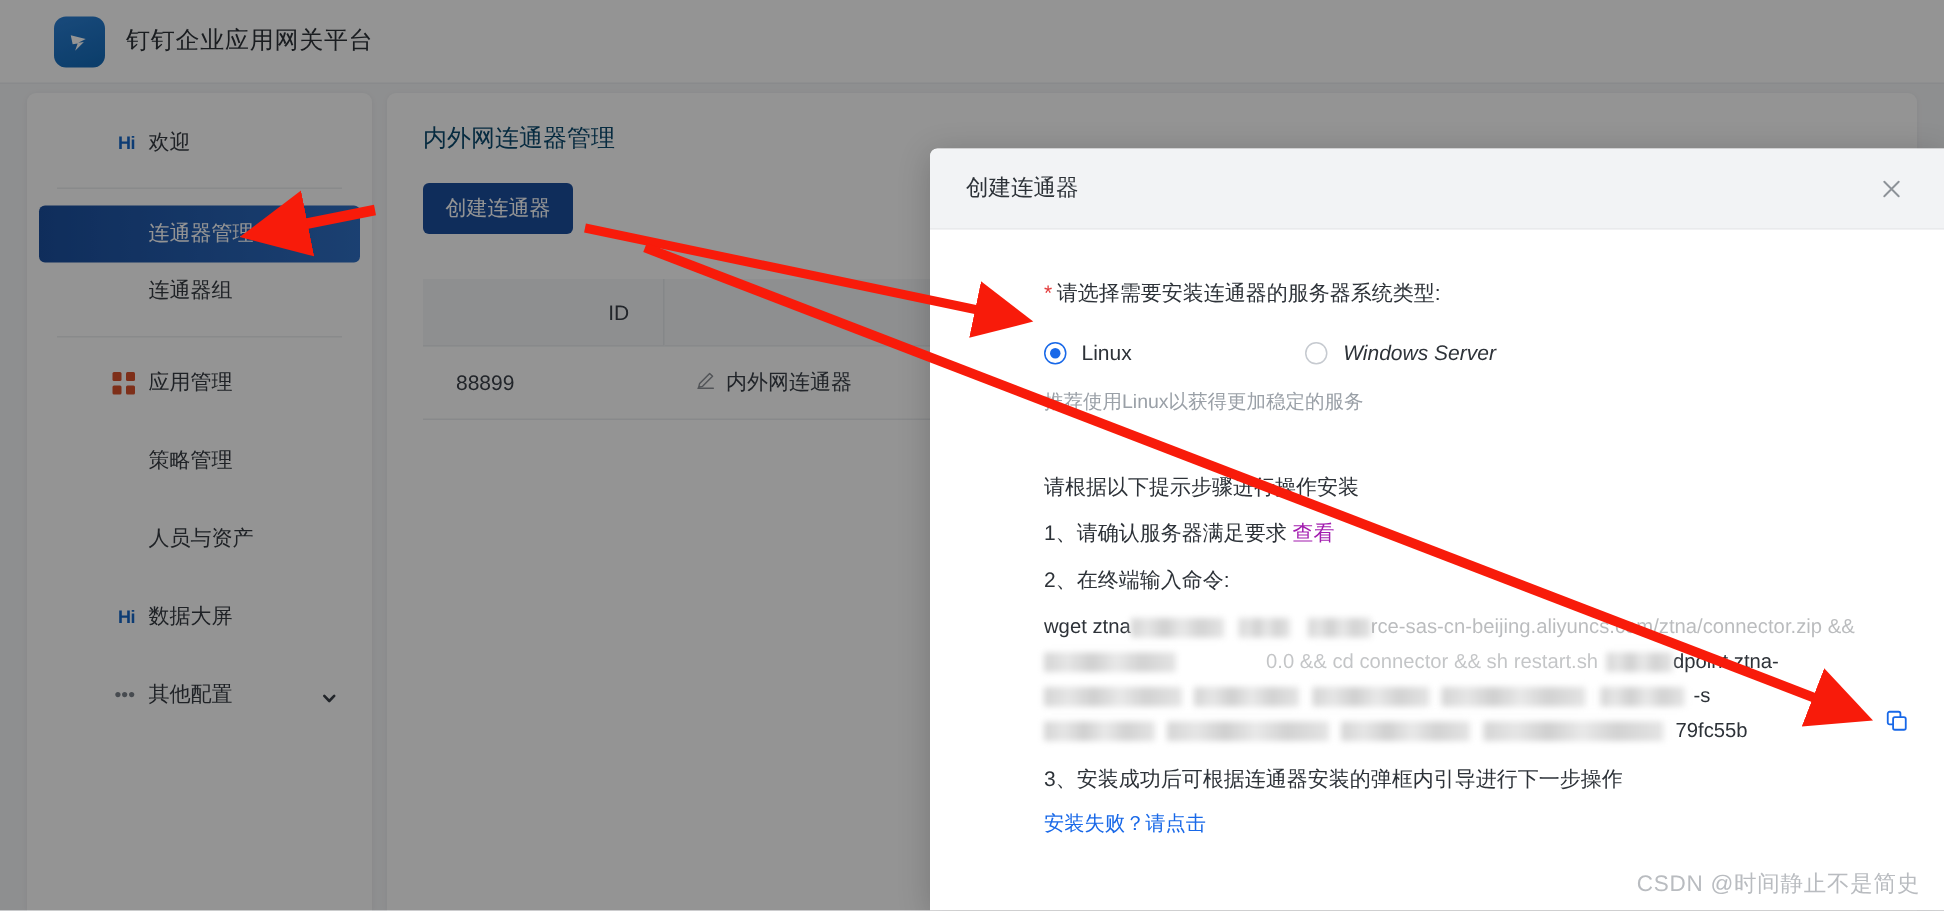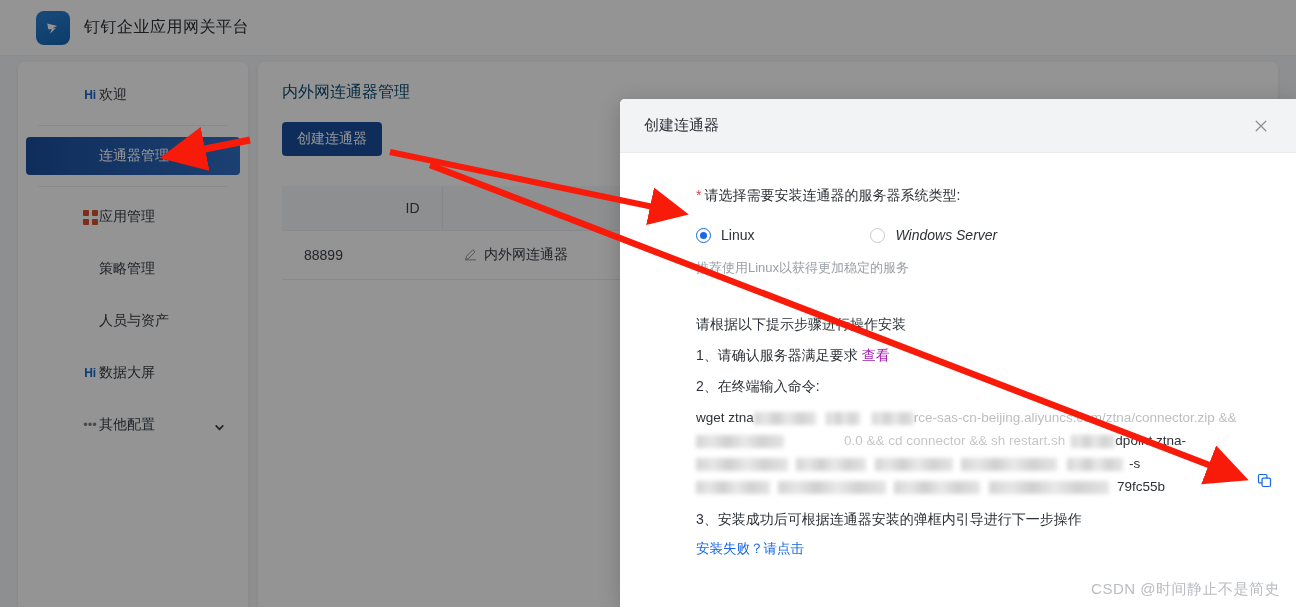--- a/index.html
+++ b/index.html
@@ -45,21 +45,21 @@
     display: flex; align-items: center;
     height: 38px; margin: 0 8px 0 8px;
     padding-left: 18px;
     border-radius: 4px;
     font-size: 14px; color: #363b42;
     cursor: pointer;
     position: relative;
   }
   .nav-item .nav-ico {
     width: 22px; flex: none;
-    display: flex; align-items: center; justify-content: center; padding-left: 46px;
+    display: flex; align-items: center; justify-content: flex-end; padding-left: 46px;
   }
   .nav-item .nav-label { margin-left: 9px; white-space: nowrap; }
   .nav-item.active {
     background: linear-gradient(90deg,#1b4f9e 0%,#2f6fc4 100%);
     color: #ffffff;
   }
   .nav-sep { height: 1px; background: #eceef0; margin: 11px 20px 11px 20px; }
   .nav-gap { height: 14px; }
   .hi-ico { font-size: 12px; font-weight: bold; color: #1868c9; letter-spacing: -.3px; }
   .dots-ico { font-size: 13px; color: #7b828b; letter-spacing: 0px; line-height: 8px; }
@@ -91,21 +91,21 @@
   .table th {
     background: #f4f6f8; text-align: right; font-weight: normal;
     font-size: 14px; color: #3b4149; padding: 13px 22px;
     border-bottom: 1px solid #ebedef;
   }
   .table th + th { border-left: 1px solid #e6e9ec; }
   .table td {
     font-size: 14px; color: #3b4149; padding: 15px 22px;
     border-bottom: 1px solid #ebedef;
   }
-  .cell-edit { display: inline-flex; align-items: flex-end; gap: 7px; }
+  .cell-edit { display: inline-flex; align-items: center; gap: 7px; }
 
   
   .overlay {
     position: absolute; inset: 0;
     background: rgba(0,0,0,.42);
   }
   .modal {
     position: absolute; left: 620px; top: 99px;
     width: 676px; height: 508px;
     background: #ffffff;
@@ -202,20 +202,28 @@
         <span class="nav-ico">
           <svg width="15" height="15" viewBox="0 0 24 24" fill="none" stroke="#dce7f8" stroke-width="2" stroke-linecap="round">
             <path d="M9.5 14.5 L14.5 9.5"></path>
             <path d="M12.5 7.5 L14.8 5.2 a3.3 3.3 0 0 1 4.7 4.7 L17.2 12.2"></path>
             <path d="M11.5 16.5 L9.2 18.8 a3.3 3.3 0 0 1-4.7-4.7 L6.8 11.8"></path>
           </svg>
         </span>
         <span class="nav-label">连通器管理</span>
       </div>
 
+      <div class="nav-item">
+        <span class="nav-ico">
+          <svg width="15" height="12" viewBox="0 0 18 14" stroke="#5b6bbd" stroke-width="1.8" stroke-linecap="round">
+            <path d="M2 2 H16 M2 7 H16 M2 12 H16"></path>
+          </svg>
+        </span>
+        <span class="nav-label">连通器组</span>
+      </div>
 
       <div class="nav-sep"></div>
 
       <div class="nav-item">
         <span class="nav-ico">
           <span class="grid-ico">
               <i></i>
               <i></i>
               <i></i>
               <i></i>

